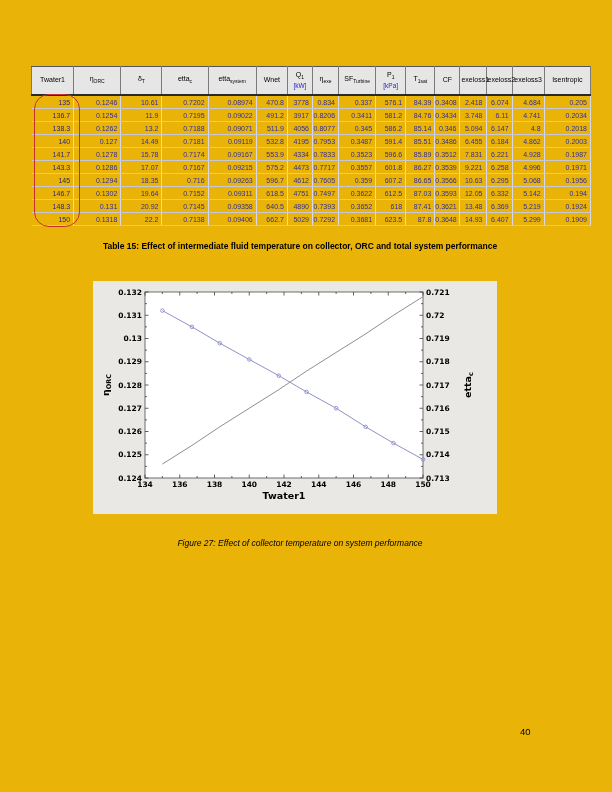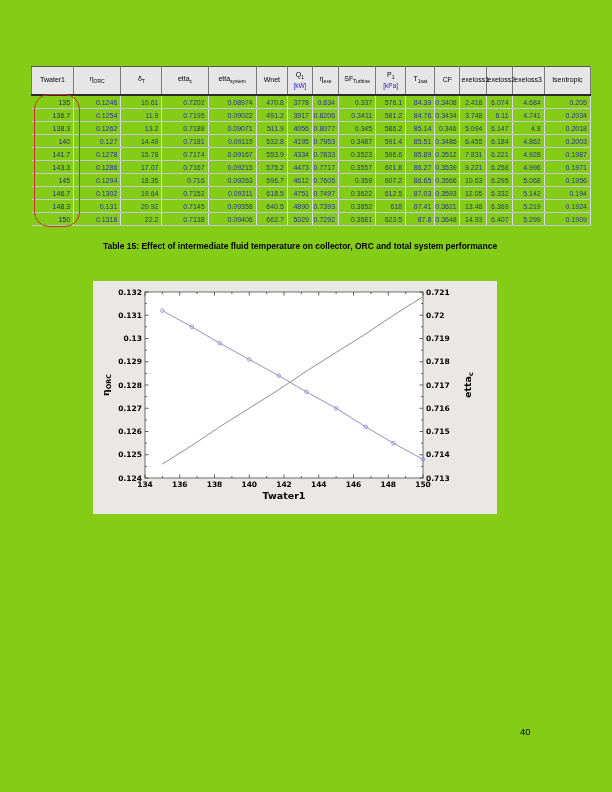--- a/index.html
+++ b/index.html
@@ -1,16 +1,16 @@
 <!DOCTYPE html>
 <html><head>
 <meta charset="utf-8">
 <style>
   html,body{margin:0;padding:0;background:#ffffff;}
-  .page{position:relative;width:612px;height:792px;background:#84cc16;overflow:hidden;
+  .page{position:relative;width:612px;height:792px;background:#eab308;overflow:hidden;
         font-family:"Liberation Sans",sans-serif;color:#000;}
   
   .table-wrap{position:absolute;left:31px;top:66px;width:566px;}
   table.results{border-collapse:collapse;table-layout:fixed;width:560px;font-size:7px;
         font-family:"Liberation Sans",sans-serif;}
   table.results thead th{background:#e6e6e6;border:1px solid #7a7a7a;border-bottom:2px solid #2a2a2a;
         border-top:1px solid #555;font-weight:400;text-align:center;vertical-align:middle;
         height:27px;padding:0 1px;color:#000;line-height:1.15;}
   table.results thead th sub{font-size:5px;}
   .h-unit{display:block;color:#2323cc;font-size:6.5px;margin-top:1px;}
@@ -374,16 +374,17 @@
         <circle cx="272.6624999999998" cy="145.8500000000005" r="1.8" fill="none" stroke="#9090cc" stroke-width="0.9"></circle>
         <circle cx="300.4625000000002" cy="162.12499999999872" r="1.8" fill="none" stroke="#9090cc" stroke-width="0.9"></circle>
         <circle cx="330" cy="178.3999999999995" r="1.8" fill="none" stroke="#9090cc" stroke-width="0.9"></circle>
         <polyline points="69.375,183.04999999999993 98.9124999999998,164.44999999999973 126.7125000000002,145.84999999999988 156.25,127.25 185.7874999999998,108.65000000000013 213.5875000000002,90.05000000000025 243.125,71.45000000000039 272.6624999999998,52.84999999999987 300.4625000000002,34.25 330,15.65000000000013" fill="none" stroke="#8f8f8f" stroke-width="1"></polyline>
         <text x="191" y="218" text-anchor="middle" fill="#000" font-family="&quot;DejaVu Sans&quot;,sans-serif" font-size="9.5" font-weight="bold">Twater1</text>
         <text transform="rotate(-90 13 104)" x="13" y="107" text-anchor="middle" fill="#000" font-family="&quot;DejaVu Sans&quot;,sans-serif" font-size="9.5" font-weight="bold"><tspan>η</tspan><tspan font-size="6.5" dy="1.5">ORC</tspan></text>
         <text transform="rotate(-90 375 104)" x="375" y="107" text-anchor="middle" fill="#000" font-family="&quot;DejaVu Sans&quot;,sans-serif" font-size="9.5" font-weight="bold"><tspan>etta</tspan><tspan font-size="6.5" dy="1.5">c</tspan></text>
       </svg>
   </div>
 
+  <p class="fig-caption">Figure 27: Effect of collector temperature on system performance</p>
 
   <div class="page-number">40</div>
 
 </div>
 
 </body></html>

